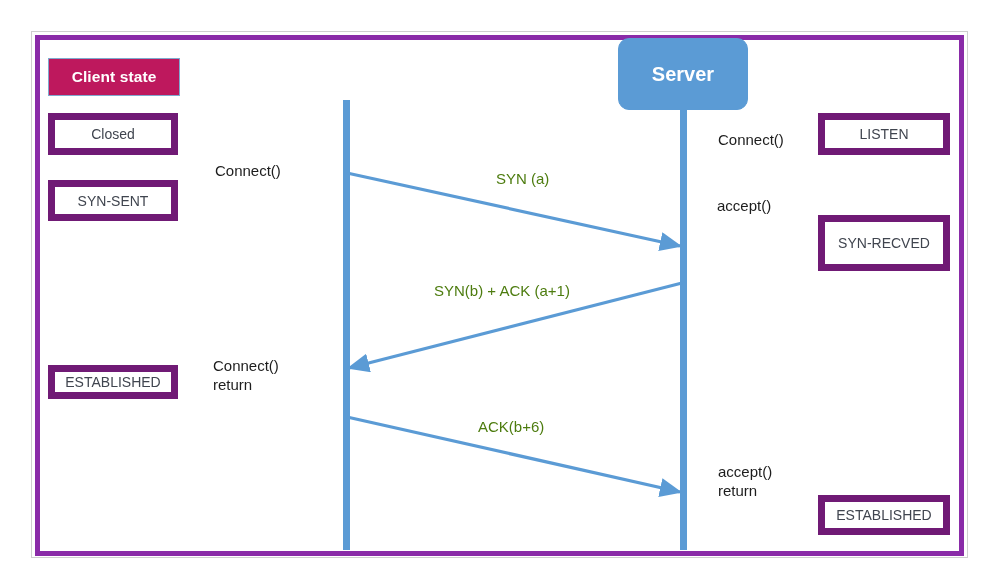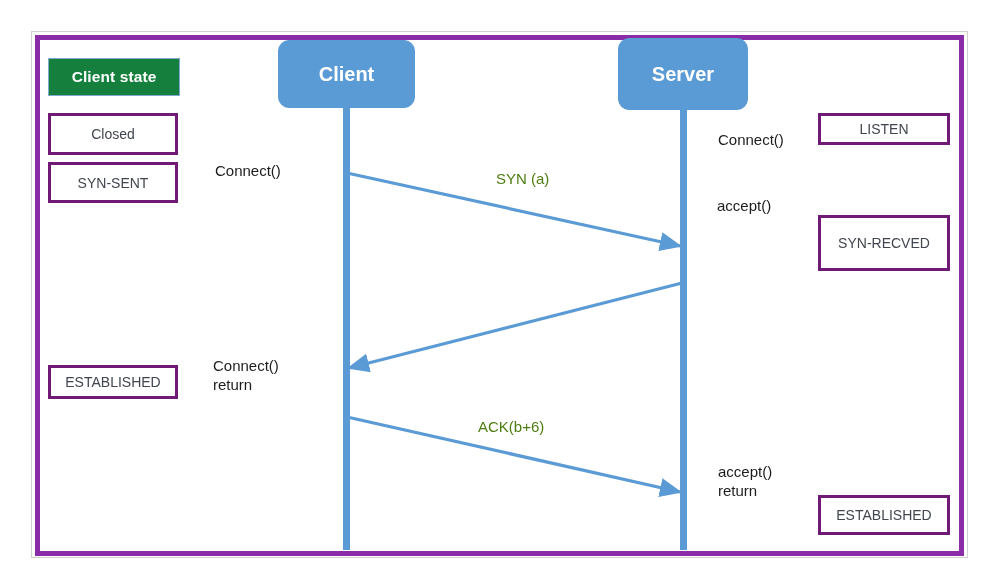--- a/index.html
+++ b/index.html
@@ -39,37 +39,37 @@
     height: 521px;
     border: 5px solid #8A2BA8;
     box-sizing: border-box;
     background: #ffffff;
   }
 
   
   .state-header {
     position: absolute;
     box-sizing: border-box;
-    background: #15803d;
+    background: #be185d;
     border: 1px solid #7FA9CF;
     color: #ffffff;
     font-size: 15.5px;
     font-weight: bold;
     display: flex;
     align-items: center;
     justify-content: center;
     letter-spacing: .1px;
   }
 
   
   .state-box {
     position: absolute;
     box-sizing: border-box;
     background: #ffffff;
-    border: 3px solid #701a75;
+    border: 7px solid #701a75;
     color: #40454f;
     font-size: 14px;
     display: flex;
     align-items: center;
     justify-content: center;
     white-space: nowrap;
   }
 
   
   .node-box {
@@ -123,36 +123,35 @@
 
 <div id="canvas">
 
   <div class="frame-outer"></div>
   <div class="frame-inner"></div>
 
   <div class="state-header" style="left:48px; top:58px; width:132px; height:38px;">Client state</div>
 
   <div class="state-box" style="left:48px; top:113px; width:130px; height:42px;">Closed</div>
 
-  <div class="state-box" style="left:48px; top:162px; width:130px; height:41px;">SYN-SENT</div>
+  <div class="state-box" style="left:48px; top:180px; width:130px; height:41px;">SYN-SENT</div>
 
   <div class="state-box" style="left:48px; top:365px; width:130px; height:34px;">ESTABLISHED</div>
 
 
-  <div class="state-box" style="left:818px; top:113px; width:132px; height:32px;">LISTEN</div>
+  <div class="state-box" style="left:818px; top:113px; width:132px; height:42px;">LISTEN</div>
 
   <div class="state-box" style="left:818px; top:215px; width:132px; height:56px;">SYN-RECVED</div>
 
   <div class="state-box" style="left:818px; top:495px; width:132px; height:40px;">ESTABLISHED</div>
 
   <div class="lifeline" style="left:343px; top:100px; height:450px;"></div>
 
   <div class="lifeline" style="left:680px; top:100px; height:450px;"></div>
 
-  <div class="node-box" style="left:278px; top:40px; width:137px; height:68px;">Client</div>
 
   <div class="node-box" style="left:618px; top:38px; width:130px; height:72px;">Server</div>
 
   <svg id="arrow-layer" viewBox="0 0 995 578" xmlns="http://www.w3.org/2000/svg">
     <defs>
       <marker id="arrowhead-r" markerWidth="7" markerHeight="6" refX="6.3" refY="3" orient="auto" markerUnits="strokeWidth">
         <path d="M0,0 L7,3 L0,6 z" fill="#5B9BD5"></path>
       </marker>
       <marker id="arrowhead-l" markerWidth="7" markerHeight="6" refX="6.3" refY="3" orient="auto" markerUnits="strokeWidth">
         <path d="M0,0 L7,3 L0,6 z" fill="#5B9BD5"></path>
@@ -161,20 +160,21 @@
 
     <line x1="347" y1="173" x2="680" y2="246" stroke="#5B9BD5" stroke-width="3.2" marker-end="url(#arrowhead-r)"></line>
 
     <line x1="682" y1="283" x2="349" y2="368" stroke="#5B9BD5" stroke-width="3.2" marker-end="url(#arrowhead-l)"></line>
 
     <line x1="347" y1="417" x2="680" y2="492" stroke="#5B9BD5" stroke-width="3.2" marker-end="url(#arrowhead-r)"></line>
   </svg>
 
   <div class="msg-label" style="left:496px; top:170px;">SYN (a)</div>
 
+  <div class="msg-label" style="left:434px; top:282px;">SYN(b) + ACK (a+1)</div>
 
   <div class="msg-label" style="left:478px; top:418px;">ACK(b+6)</div>
 
   <div class="label" style="left:215px; top:161px;">Connect()</div>
 
   <div class="label" style="left:213px; top:356px;">Connect()
 return</div>
 
   <div class="label" style="left:718px; top:130px;">Connect()</div>
 

